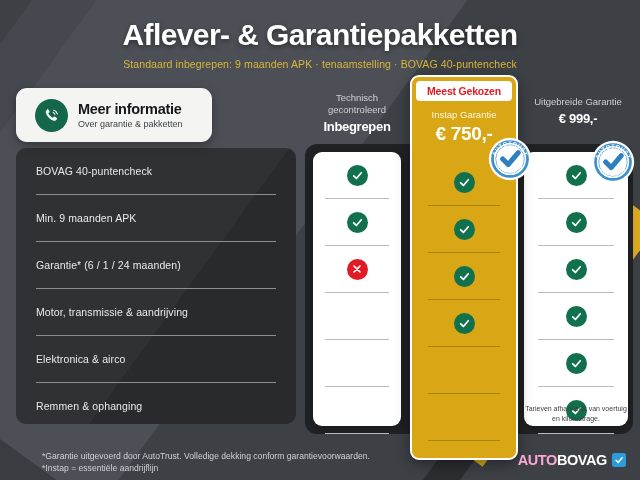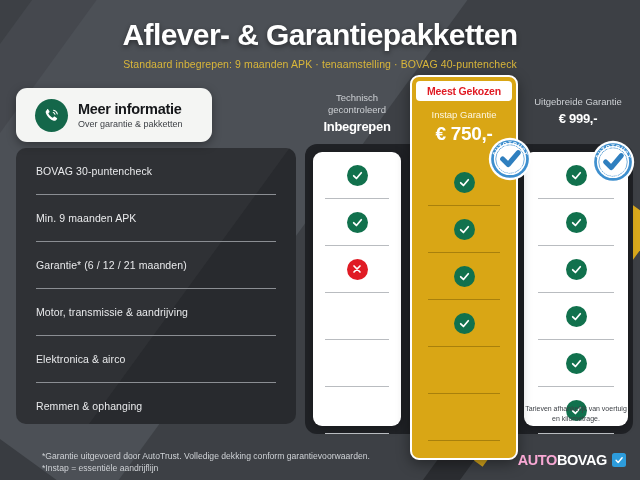--- a/index.html
+++ b/index.html
@@ -196,29 +196,29 @@
     <div id="info-text">
       <div id="info-title">Meer informatie</div>
       <div id="info-sub">Over garantie &amp; pakketten</div>
     </div>
   </div>
 
   <div id="features-panel">
     <div class="sheen"></div>
     <div class="feat-list" id="feat-list">
         <div class="feat-row">
-          <span>BOVAG 30-puntencheck</span>
+          <span>BOVAG 40-puntencheck</span>
         </div>
         <div class="feat-div"></div>
         <div class="feat-row">
           <span>Min. 9 maanden APK</span>
         </div>
         <div class="feat-div"></div>
         <div class="feat-row">
-          <span>Garantie*  (6 / 12 / 21 maanden)</span>
+          <span>Garantie*  (6 / 1 / 24 maanden)</span>
         </div>
         <div class="feat-div"></div>
         <div class="feat-row">
           <span>Motor, transmissie &amp; aandrijving</span>
         </div>
         <div class="feat-div"></div>
         <div class="feat-row">
           <span>Elektronica &amp; airco</span>
         </div>
         <div class="feat-div"></div>

